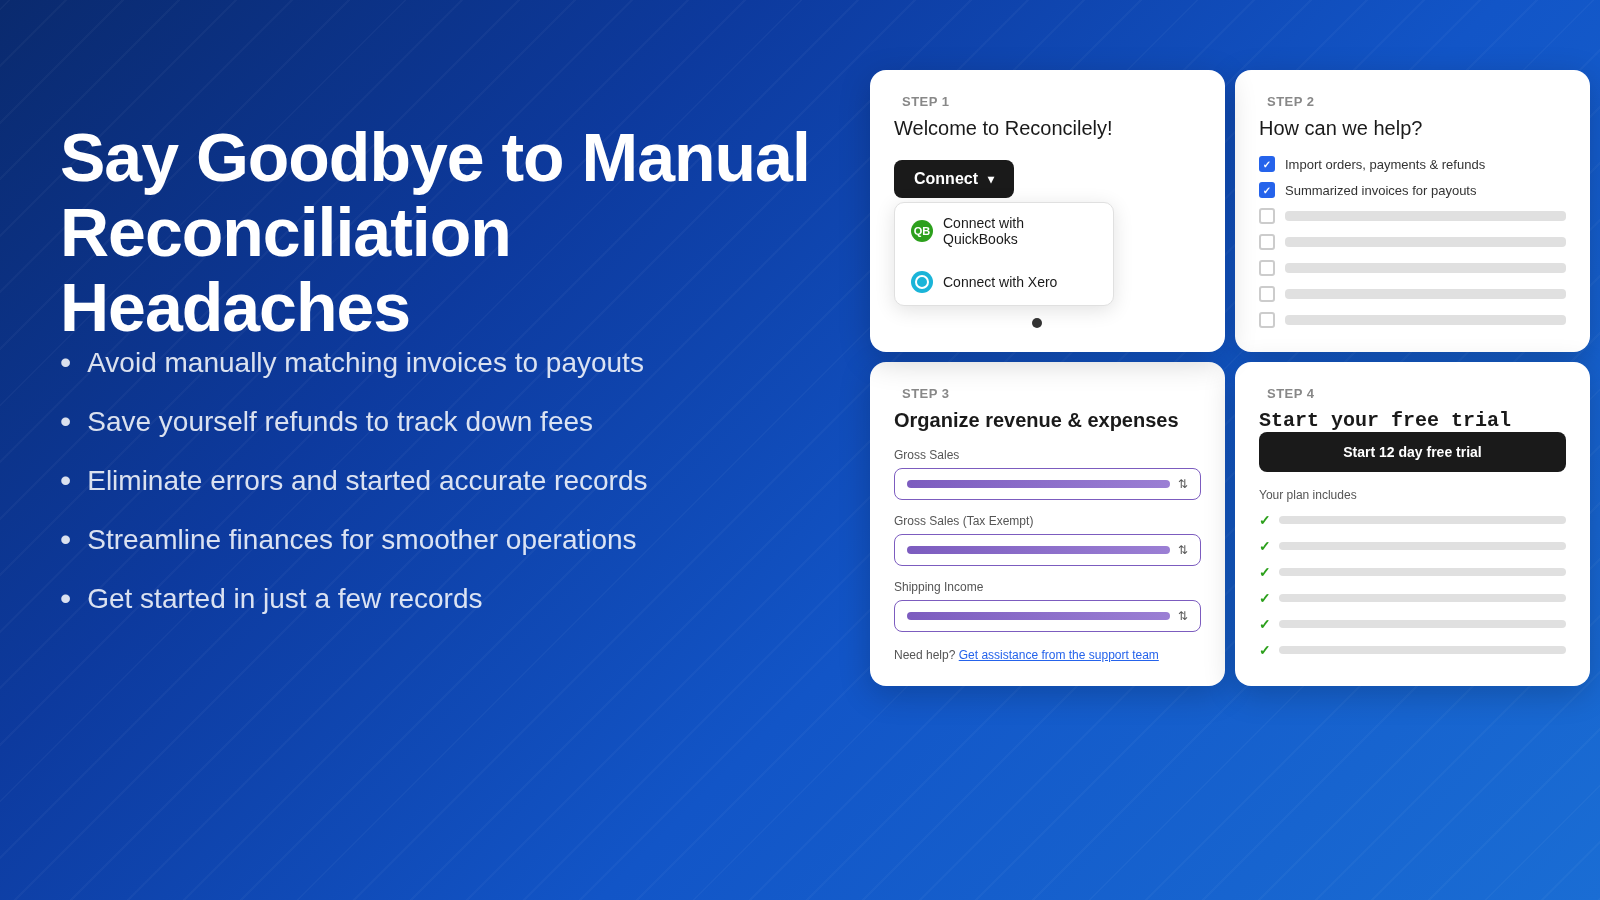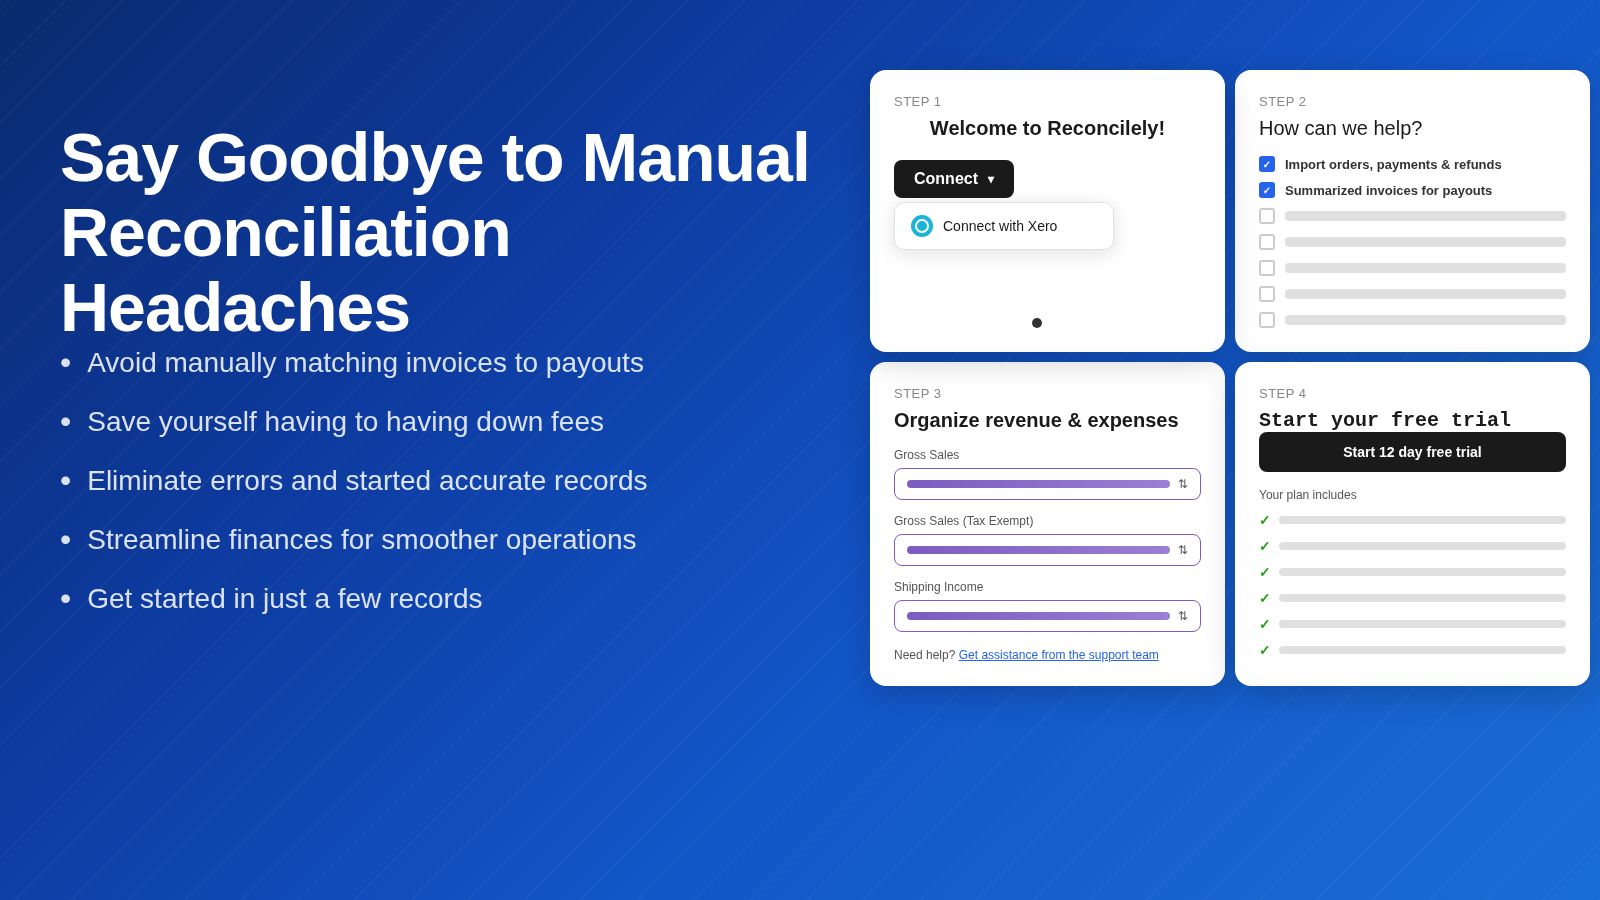--- a/index.html
+++ b/index.html
@@ -80,38 +80,38 @@
 
     .panel {
       background: #ffffff;
       border-radius: 16px;
       padding: 24px;
       box-shadow: 0 8px 32px rgba(0,0,0,0.2);
     }
 
     .step-label {
       font-size: 13px;
-      font-weight: 400;
+      font-weight: 700;
       color: #888;
       letter-spacing: 0.5px;
       margin-bottom: 8px;
       text-transform: uppercase;
+      margin-left: 8px;
     }
 
     
     .panel-1 {
       position: relative;
     }
 
     .panel-1 .panel-title {
       font-size: 20px;
-      font-weight: 700;
+      font-weight: 400;
       color: #1a1a1a;
       margin-bottom: 20px;
-      text-align: center;
     }
 
     .connect-btn-wrapper {
       position: relative;
       display: inline-block;
       margin-bottom: 4px;
     }
 
     .connect-btn {
       background: #1a1a1a;
@@ -256,21 +256,21 @@
       width: 16px;
       height: 16px;
       border: 2px solid #ccc;
       border-radius: 3px;
       flex-shrink: 0;
     }
 
     .checkbox-text {
       font-size: 13px;
       color: #333;
-      font-weight: 700;
+      font-weight: 400;
     }
 
     .checkbox-bar {
       height: 10px;
       background: #e0e0e0;
       border-radius: 4px;
       flex: 1;
     }
 
     
@@ -392,39 +392,43 @@
       z-index: 100;
     }
   </style>
 </head>
 <body>
 
 <div class="left-section">
   <h1 class="main-heading">Say Goodbye to Manual Reconciliation Headaches</h1>
   <ul class="bullet-list">
     <li>Avoid manually matching invoices to payouts</li>
-    <li>Save yourself having to having down fees</li>
+    <li>Save yourself refunds to track down fees</li>
     <li>Eliminate errors and started accurate records</li>
     <li>Streamline finances for smoother operations</li>
     <li>Get started in just a few records</li>
   </ul>
 </div>
 
 <div class="panels-area">
 
   <div class="panel panel-1">
     <div class="step-label">STEP 1</div>
     <div class="panel-title">Welcome to Reconcilely!</div>
 
     <div class="connect-btn-wrapper">
       <button class="connect-btn">
         <span>Connect</span>
         <span class="chevron">▾</span>
       </button>
       <div class="dropdown-menu">
+        <div class="dropdown-item">
+          <div class="qb-icon">QB</div>
+          <span>Connect with QuickBooks</span>
+        </div>
         <div class="dropdown-item">
           <div class="xero-icon">
             <div class="xero-inner"></div>
           </div>
           <span>Connect with Xero</span>
         </div>
       </div>
     </div>
 
 

